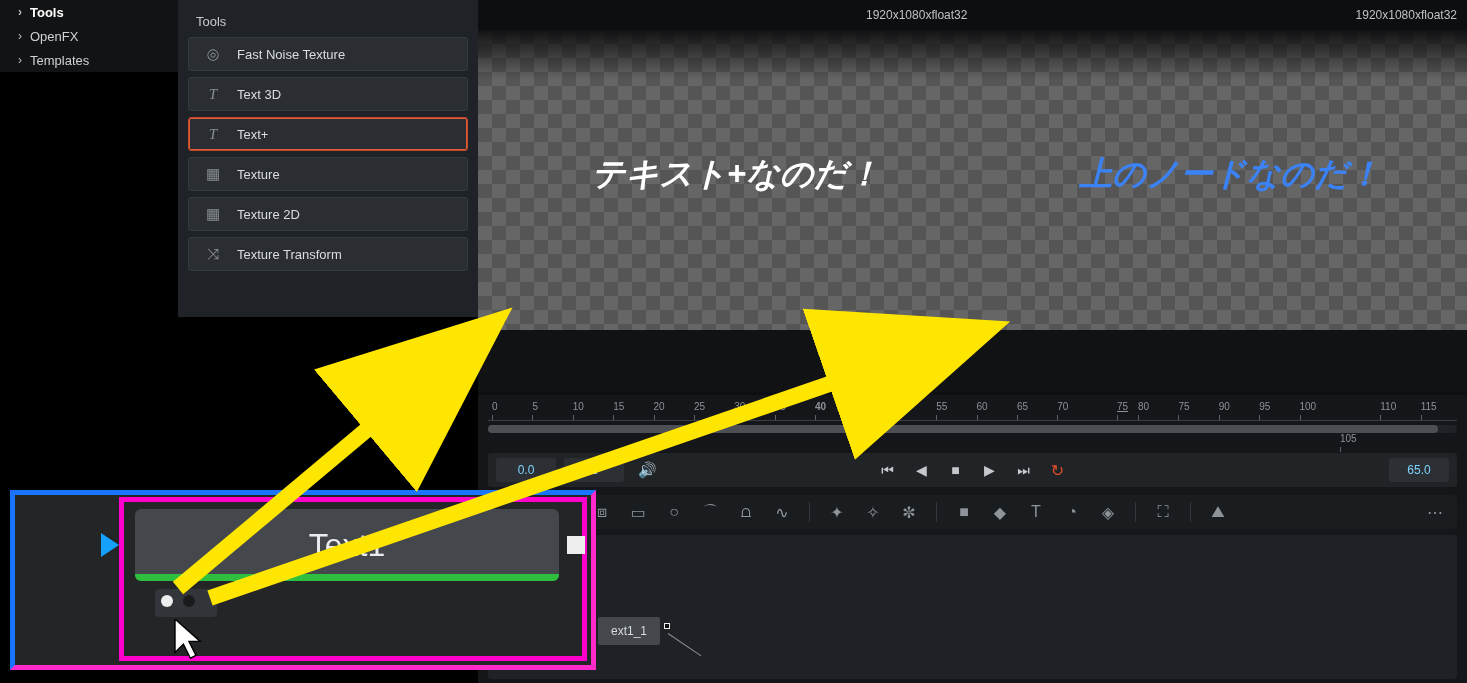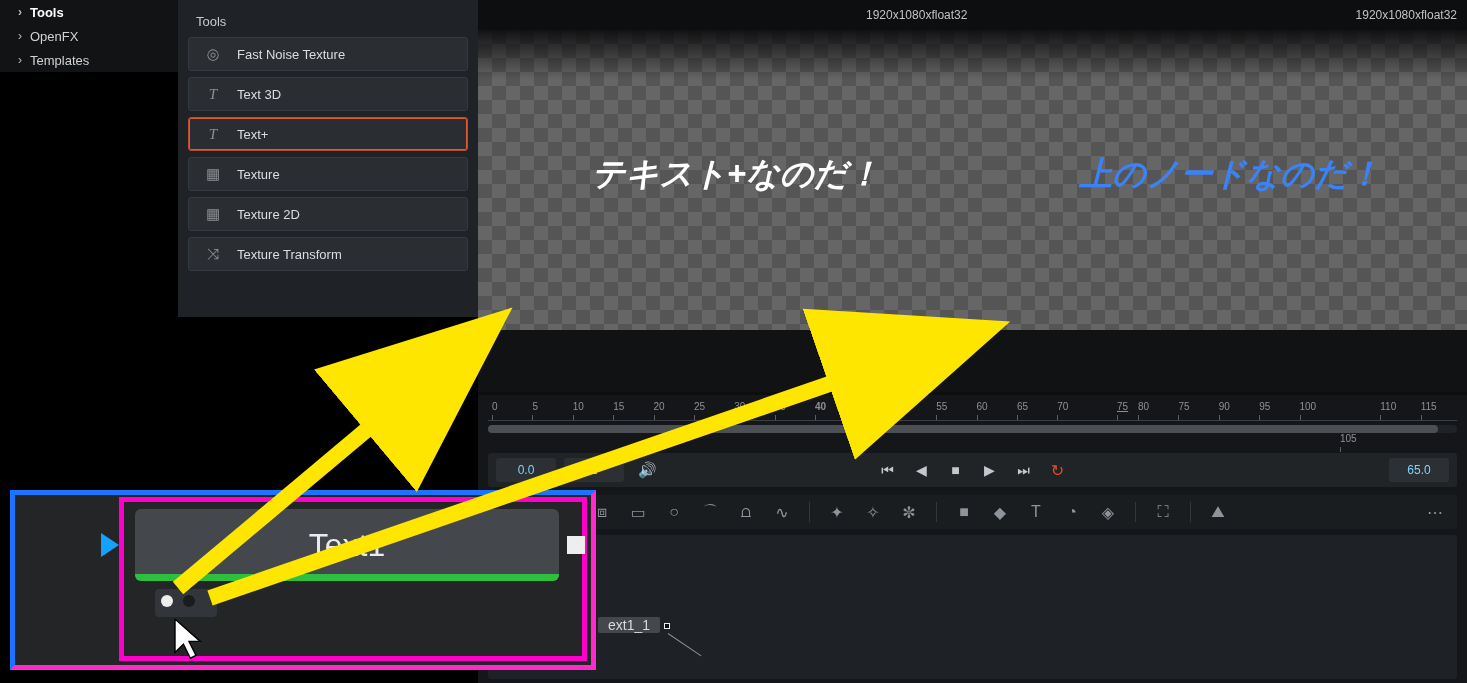--- a/index.html
+++ b/index.html
@@ -67,21 +67,21 @@
   .icn { color:#c4c7cb; font-size:14px; width:16px; text-align:center; }
   .icn.loop { color:#e24d28; font-size:16px; }
 
   .toolbox-row { position:absolute; left:10px; right:10px; top:100px; height:34px; background:#1a1d20; border-radius:3px; display:flex; align-items:center; }
   .toolbox-group { display:flex; gap:18px; padding:0 14px; }
   .toolbox-sep { width:1px; height:20px; background:#33373c; margin:0 4px; }
   .tb-icn { width:18px; height:18px; display:flex; align-items:center; justify-content:center; color:#8f949a; }
   .toolbox-row .dots { margin-left:auto; margin-right:12px; color:#8f949a; letter-spacing:2px; }
 
   .flow-area { position:absolute; left:10px; right:10px; top:140px; bottom:4px; background:#1e2125; border-radius:3px; }
-  .mini-node { position:absolute; left:110px; top:82px; width:62px; height:16px; background:#44484d; border-radius:2px; display:flex; align-items:center; justify-content:center; font-size:14px; color:#d7dadd; }
+  .mini-node { position:absolute; left:110px; top:82px; width:62px; height:28px; background:#44484d; border-radius:2px; display:flex; align-items:center; justify-content:center; font-size:12px; color:#d7dadd; }
   .mini-node-out { position:absolute; left:176px; top:88px; width:6px; height:6px; background:#0d0e10; border:1px solid #eee; }
   .mini-conn { position:absolute; left:180px; top:98px; width:40px; height:1px; background:#8a8e92; transform:rotate(34deg); transform-origin:left center; }
 
   
   .inset { position:absolute; left:10px; top:490px; width:586px; height:180px;
     border:5px solid #1b74ff; border-right-color:#ff2ac9; border-bottom-color:#ff2ac9;
     background:#232527; }
   .inset-inner { position:absolute; right:4px; top:2px; bottom:4px; width:468px; border:5px solid #ff00cc; }
   .big-node { position:absolute; left:120px; top:14px; width:424px; height:72px; background:#44484d; border-radius:6px; display:flex; align-items:center; justify-content:center; font-size:32px; color:#e9ebed; }
   .big-node .play { position:absolute; left:-34px; width:0;height:0; border-top:12px solid transparent; border-bottom:12px solid transparent; border-left:18px solid #15a2ff; }

